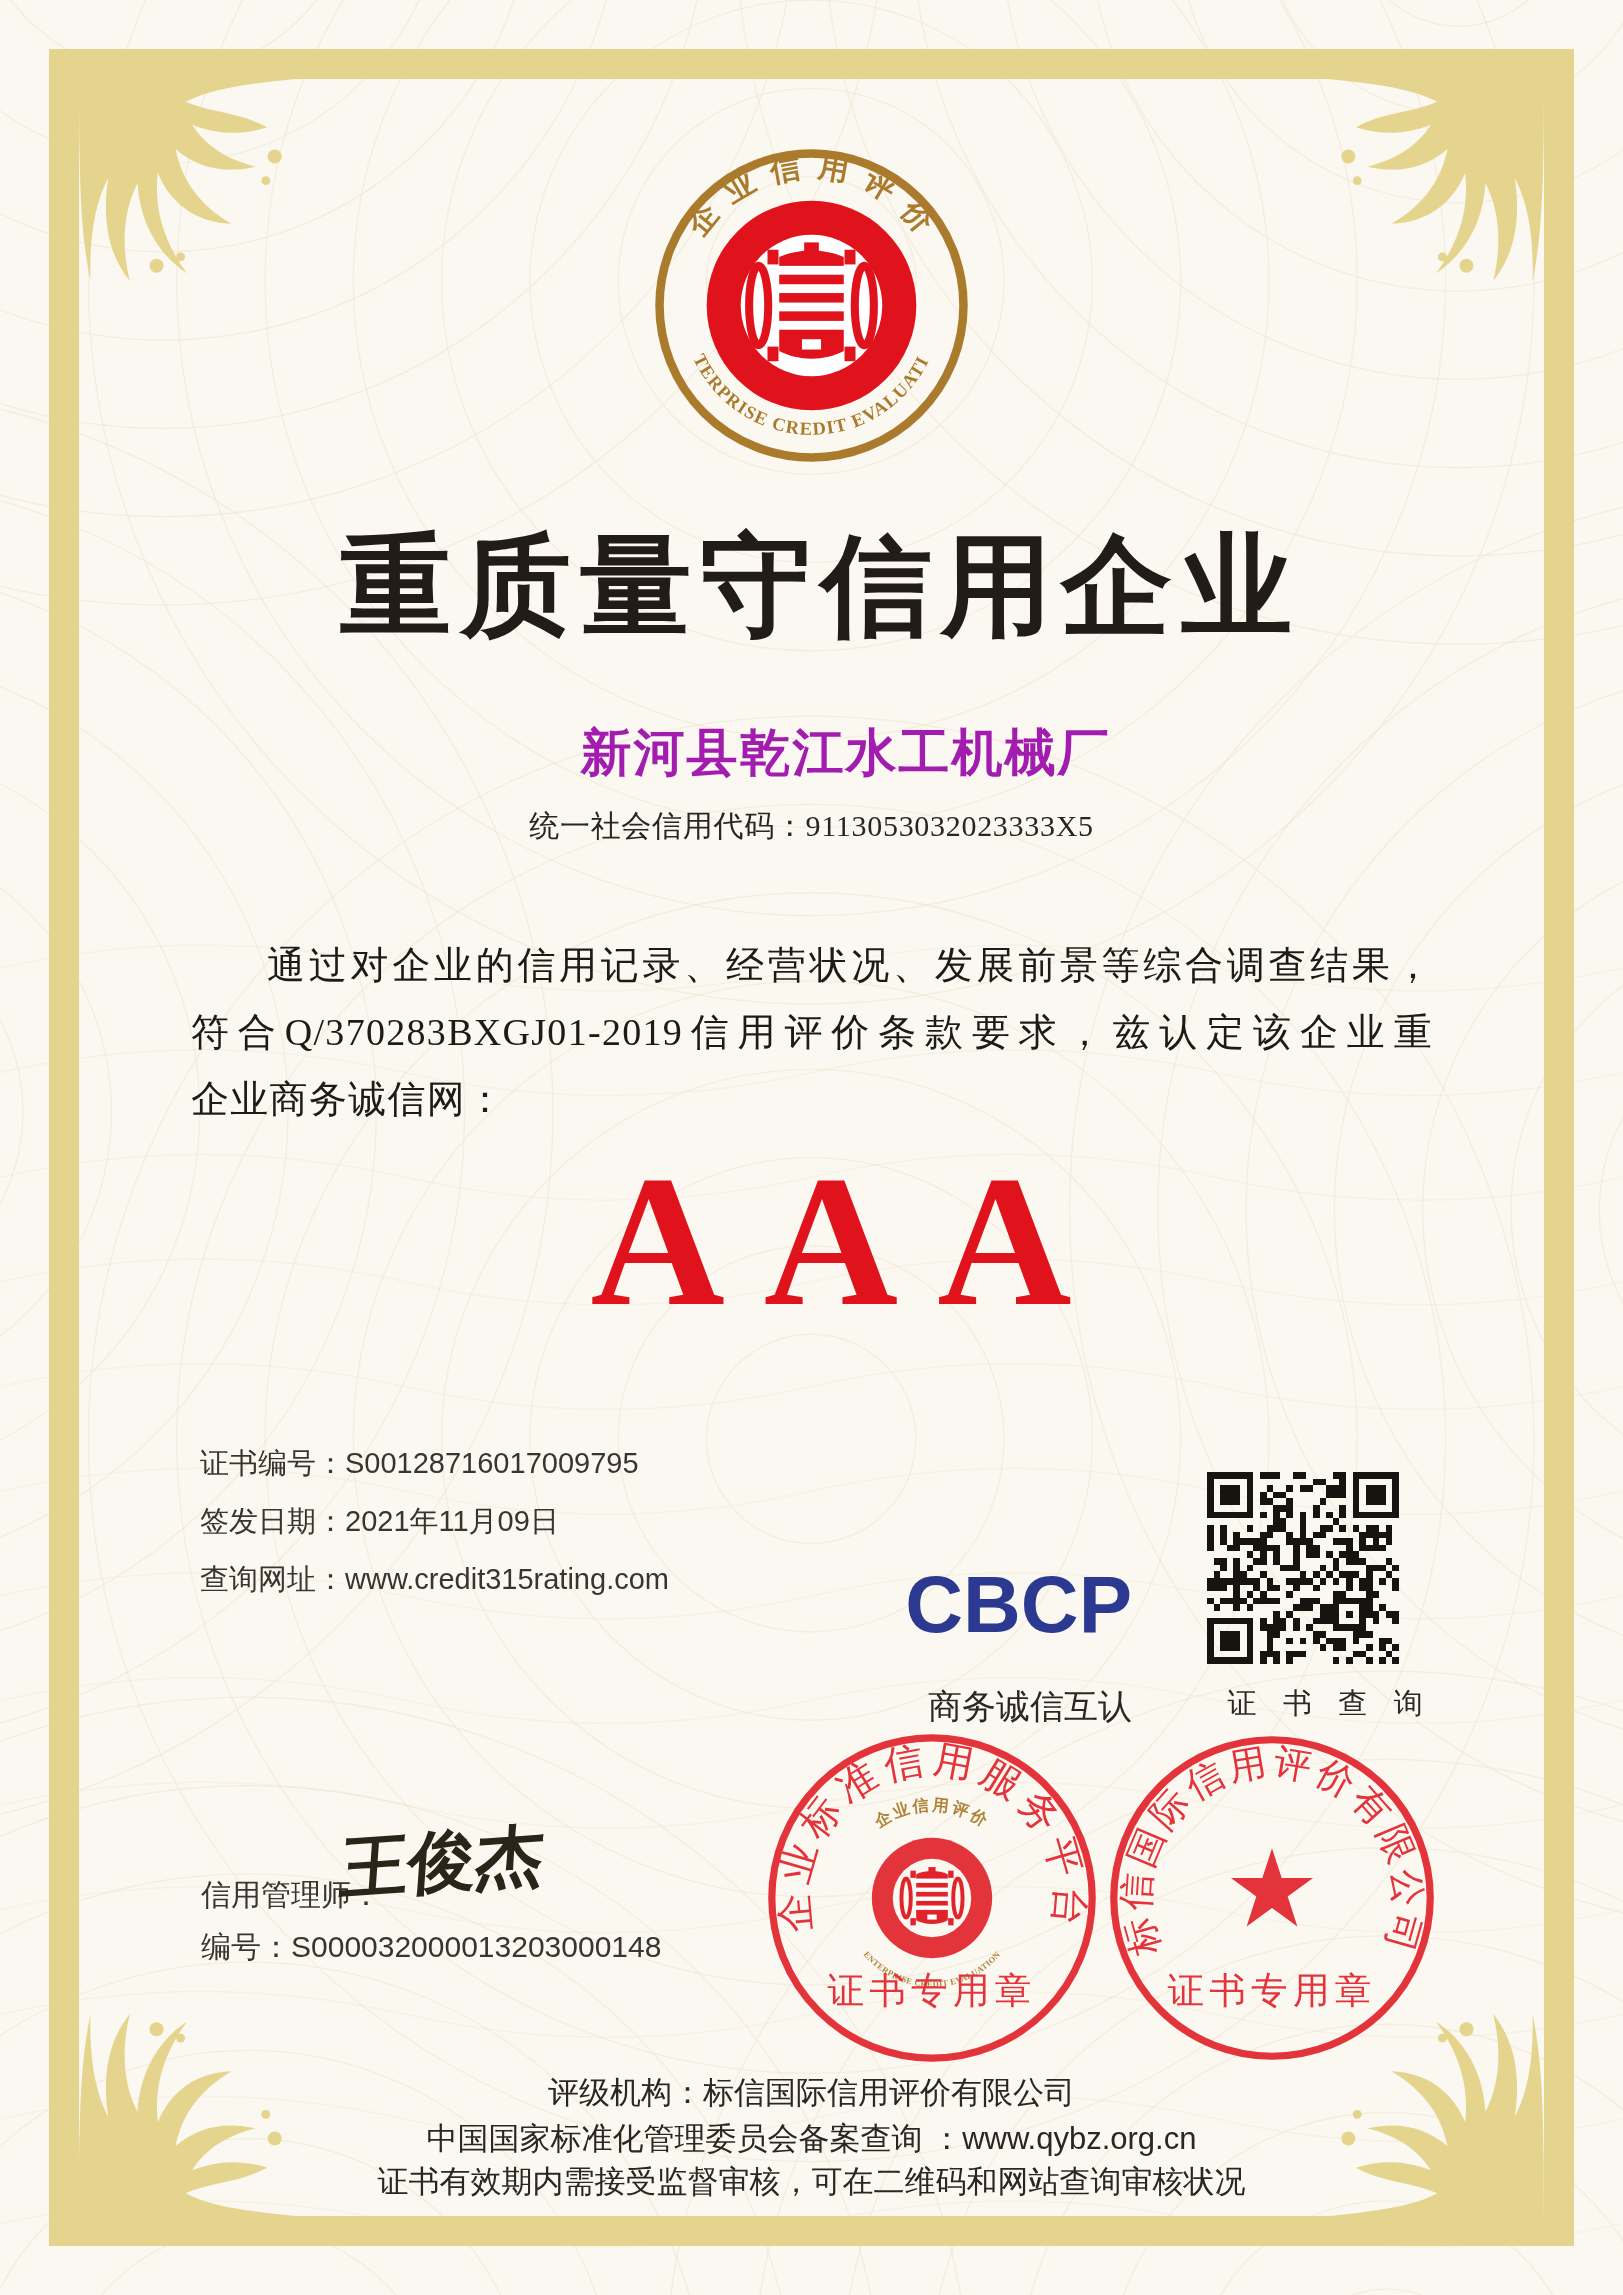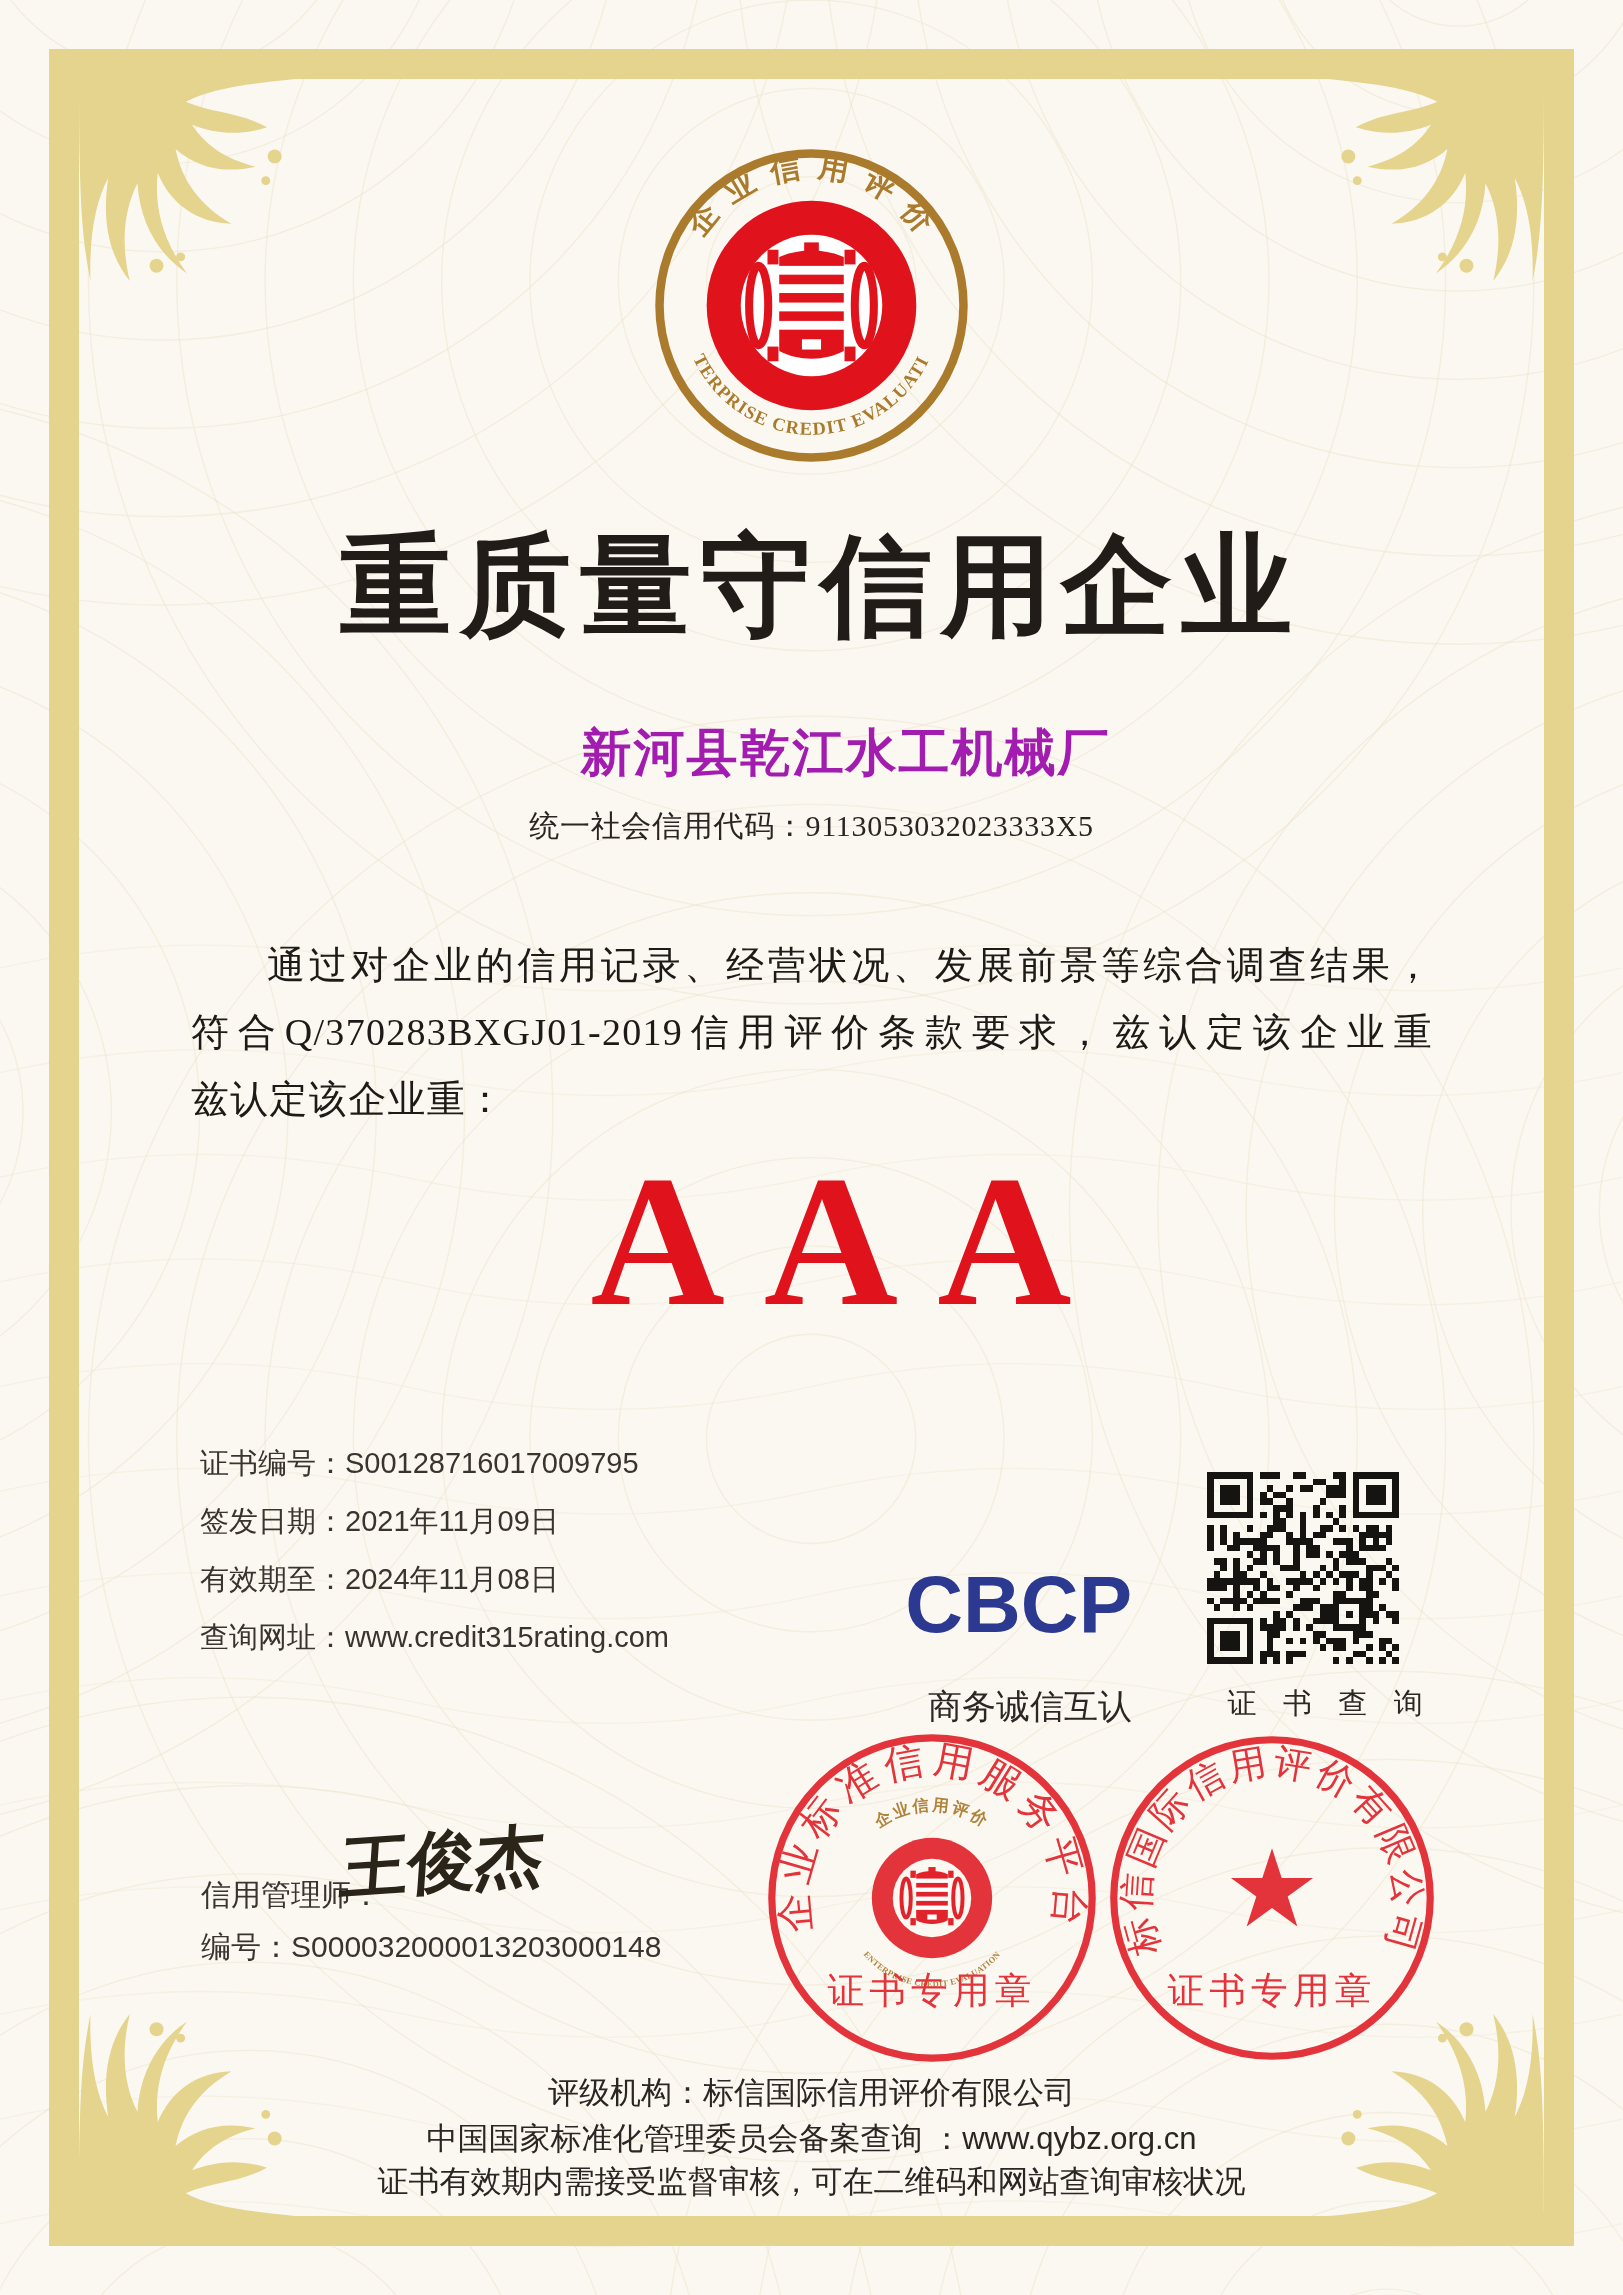--- a/index.html
+++ b/index.html
@@ -205,29 +205,28 @@
     <use href="#xin-emblem" transform="translate(245,245) scale(1.12)"></use>
   </svg>
 
   <div class="abs center title">重质量守信用企业</div>
   <div class="abs center company">新河县乾江水工机械厂</div>
   <div class="abs center code-line">统一社会信用代码：9113053032023333X5</div>
 
   <div class="abs body-block">
     <div class="jline indent">通过对企业的信用记录、经营状况、发展前景等综合调查结果，</div>
     <div class="jline">符合Q/370283BXGJ01-2019信用评价条款要求，兹认定该企业重</div>
-    <div>兹认定该企业重：</div>
+    <div>企业商务诚信网：</div>
   </div>
 
   <div class="abs center rating">AAA</div>
 
   <div class="abs details">
     <div class="row">证书编号：S00128716017009795</div>
     <div class="row">签发日期：2021年11月09日</div>
-    <div class="row">有效期至：2024年11月08日</div>
     <div class="row">查询网址：www.credit315rating.com</div>
   </div>
 
   <div class="abs cbcp-logo">CBCP</div>
   <div class="abs cbcp-caption">商务诚信互认</div>
 
   <svg id="qr" class="abs qr-wrap" viewBox="0 0 29 29" shape-rendering="crispEdges">
       <rect x="0" y="0" width="1" height="1" fill="#161410"></rect>
       <rect x="1" y="0" width="1" height="1" fill="#161410"></rect>
       <rect x="2" y="0" width="1" height="1" fill="#161410"></rect>

